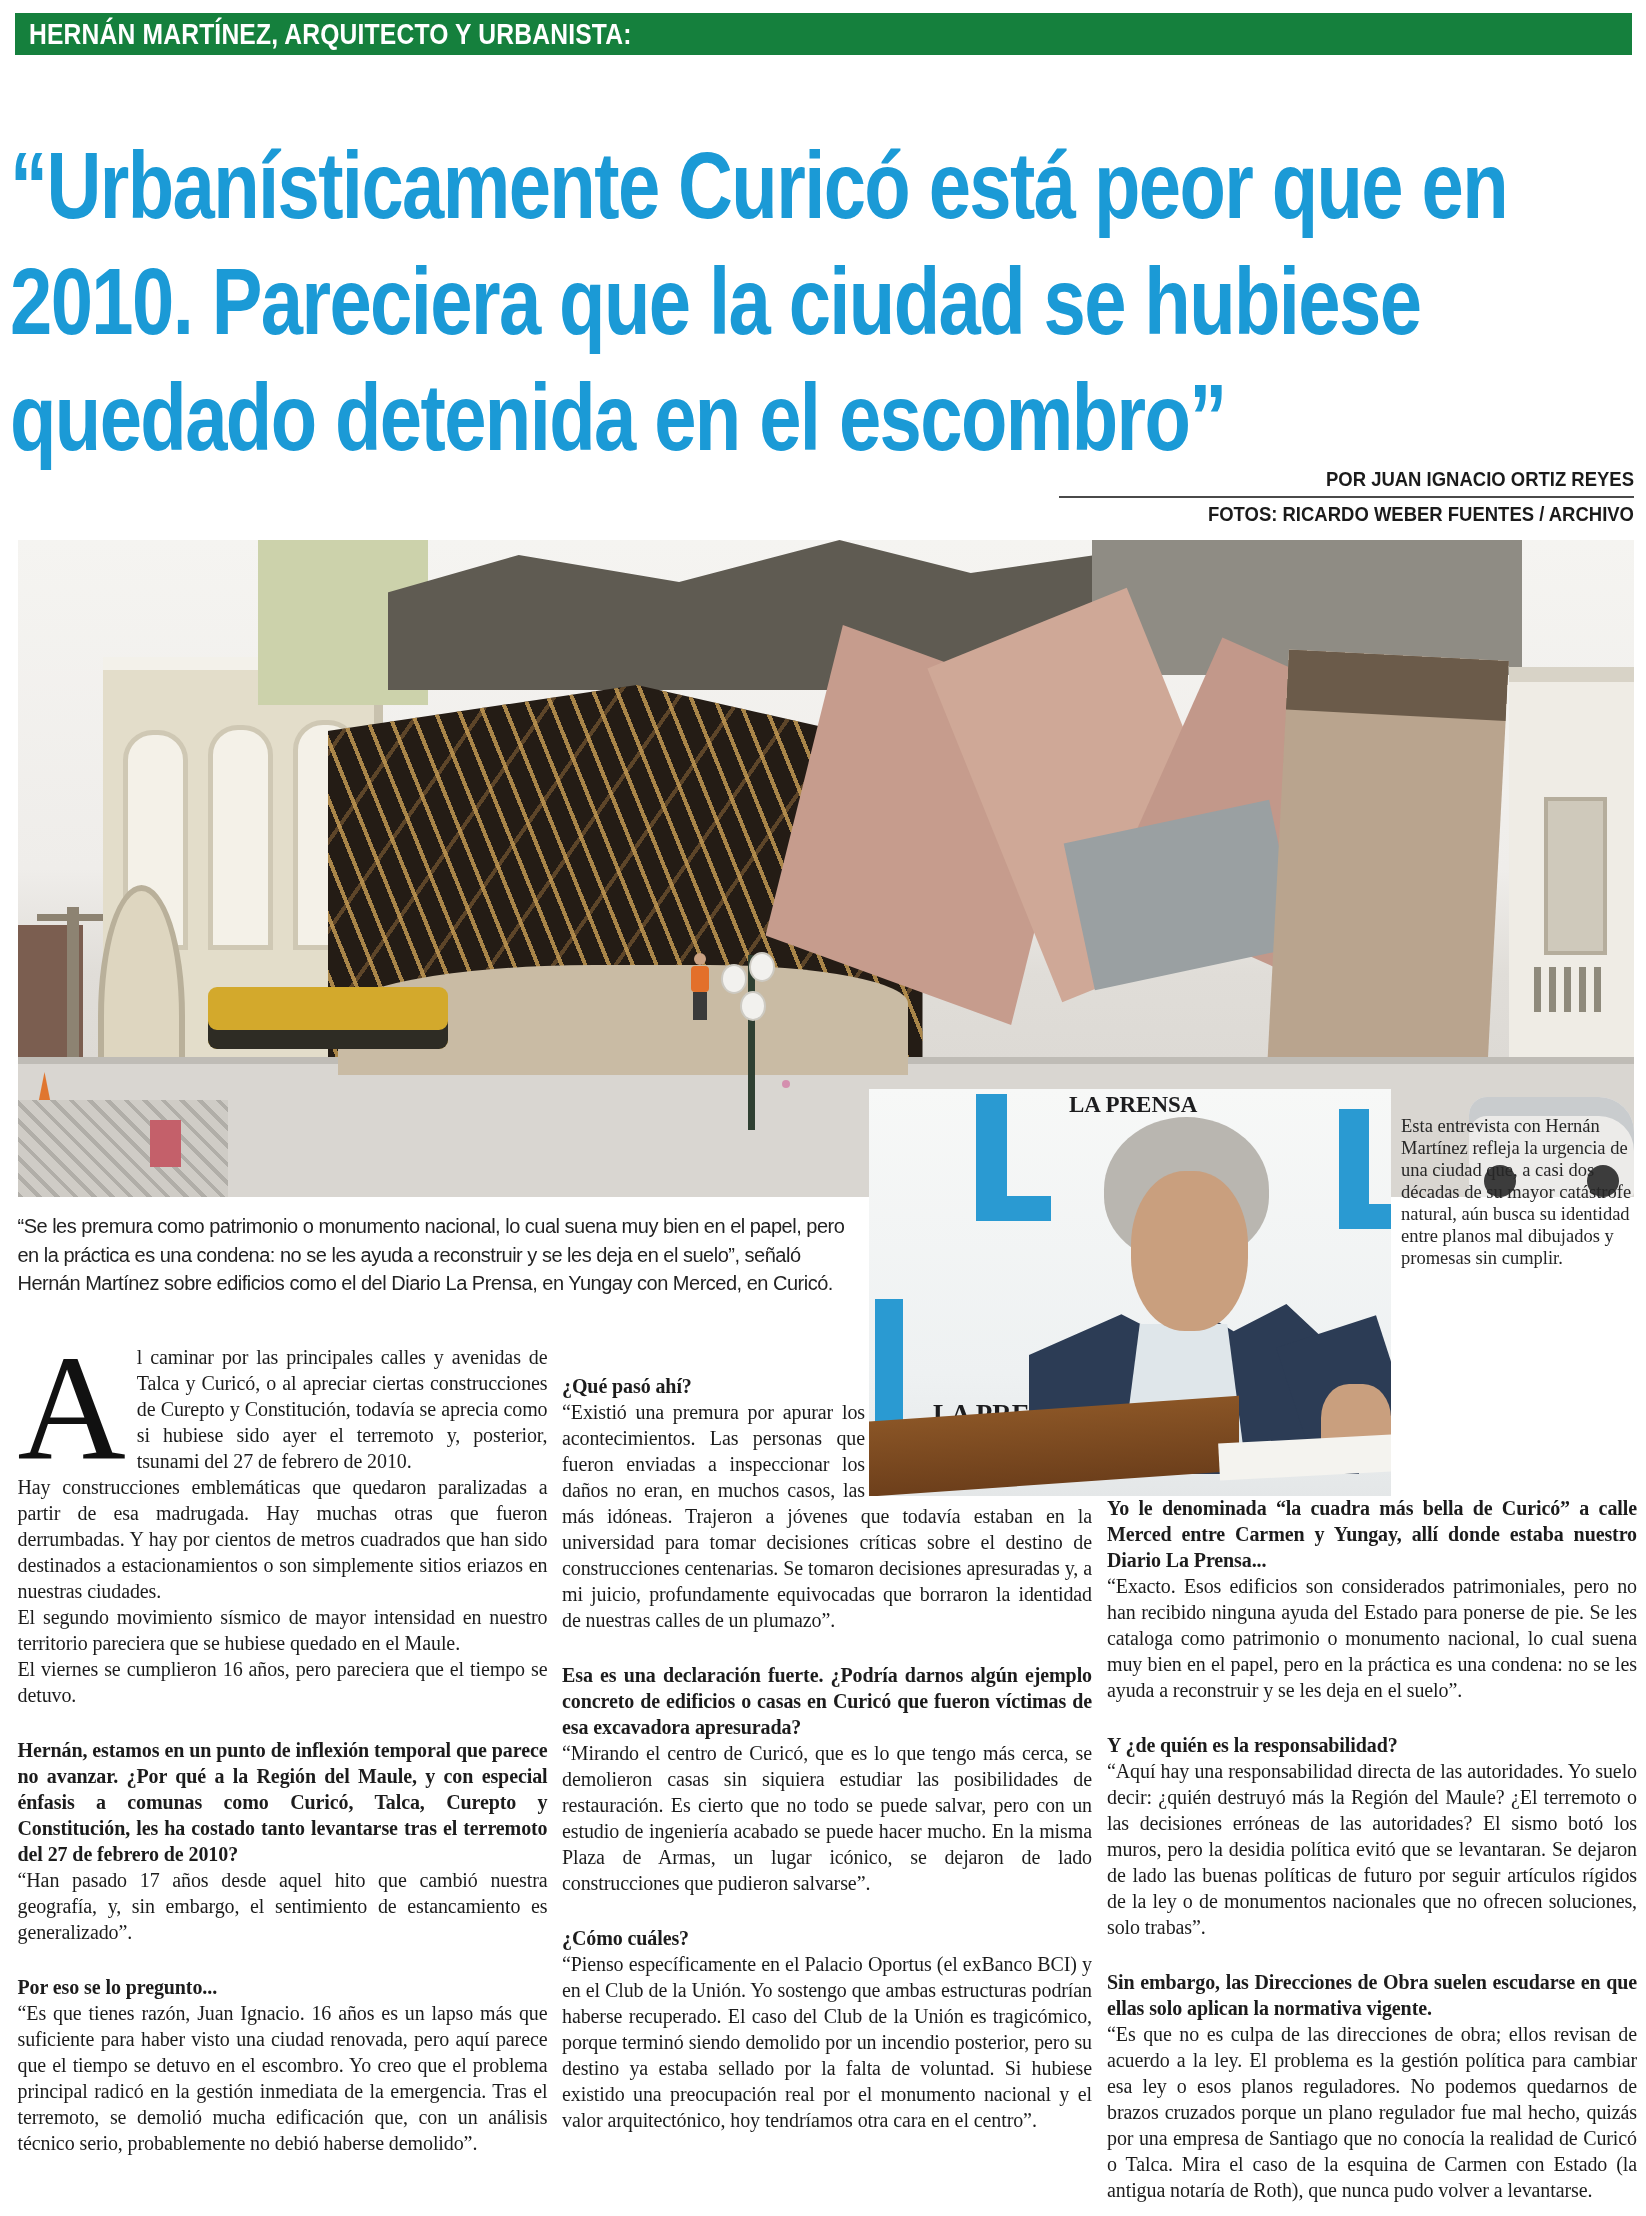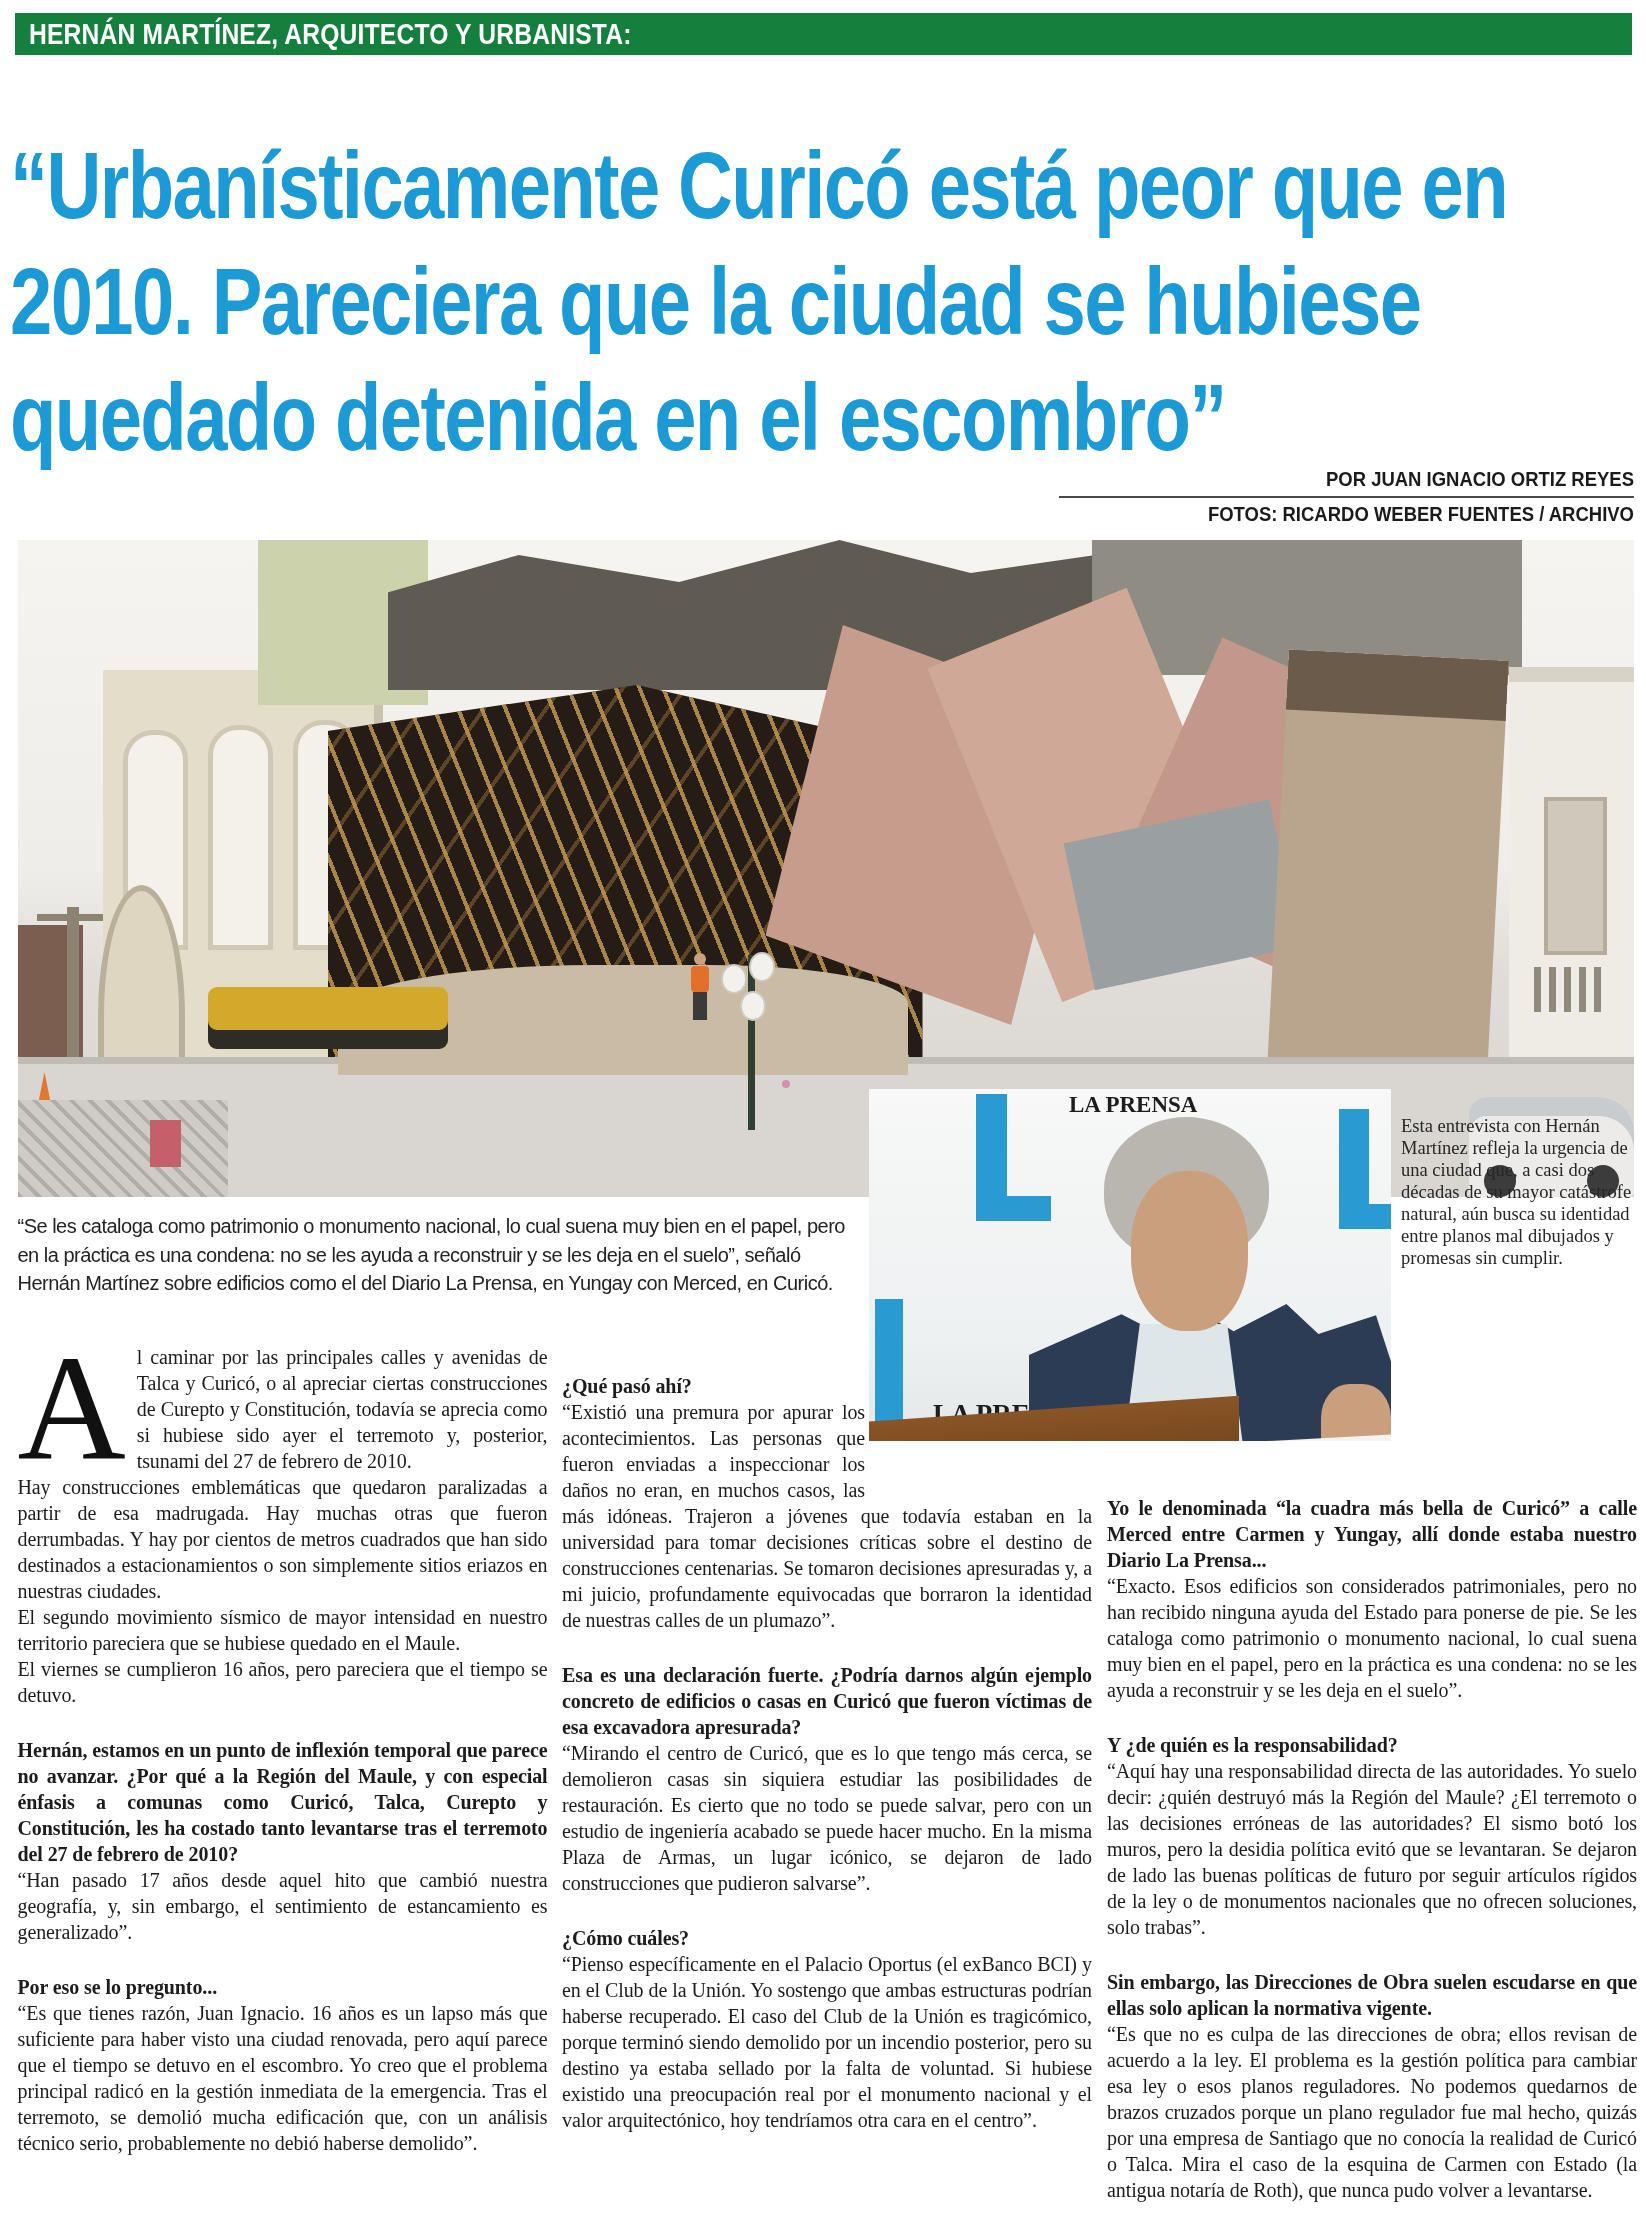--- a/index.html
+++ b/index.html
@@ -82,21 +82,21 @@
   .car{left:1451px;top:557px;width:165px;height:100px;background:#ecebe9;border-radius:18px 35px 5px 5px;
        box-shadow:inset 0 19px 0 #c9ccce;}
   .wheel{width:32px;height:32px;border-radius:50%;background:#3c3c3c;}
   .w1{left:1466px;top:625px;} .w2{left:1569px;top:625px;}
 
   
   .caption-main{position:absolute;left:17.5px;top:1212px;width:829px;
     font-size:20px;line-height:28.5px;letter-spacing:-0.5px;color:#232323;}
 
   
-  .photo-inset{position:absolute;left:869px;top:1089px;width:522px;height:352px;overflow:hidden;
+  .photo-inset{position:absolute;left:869px;top:1089px;width:522px;height:407px;overflow:hidden;
      background:linear-gradient(180deg,#f7f8f7 0%,#eef1f2 70%,#e4e7e8 100%);}
   .photo-inset div{position:absolute;}
   .lstem{background:#2a9ad2;}
   .l1s{left:107px;top:5px;width:31px;height:127px;} .l1f{left:107px;top:107px;width:75px;height:25px;}
   .l2s{left:6px;top:210px;width:28px;height:165px;} .l2f{left:6px;top:350px;width:65px;height:25px;}
   .l3s{left:470px;top:20px;width:30px;height:120px;} .l3f{left:470px;top:115px;width:52px;height:25px;}
   .lp-text{position:absolute;font-family:"Liberation Serif",serif;font-weight:bold;color:#1d1d1f;
            white-space:nowrap;}
   .lp1{left:200px;top:3px;font-size:23px;}
   .lp2{left:64px;top:310px;font-size:27px;}
@@ -187,21 +187,21 @@
     <div class="lamp-post"></div>
     <div class="globe g1"></div>
     <div class="globe g2"></div>
     <div class="globe g3"></div>
     <div class="flowers"></div>
     <div class="car"></div>
     <div class="wheel w1"></div>
     <div class="wheel w2"></div>
   </div>
 
-  <div class="caption-main">“Se les cataloga como patrimonio o monumento nacional, lo cual suena muy bien en el papel, pero en la práctica es una condena: no se les ayuda a reconstruir y se les deja en el suelo”, señaló Hernán Martínez sobre edificios como el del Diario La Prensa, en Yungay con Merced, en Curicó.</div>
+  <div class="caption-main">“Se les premura como patrimonio o monumento nacional, lo cual suena muy bien en el papel, pero en la práctica es una condena: no se les ayuda a reconstruir y se les deja en el suelo”, señaló Hernán Martínez sobre edificios como el del Diario La Prensa, en Yungay con Merced, en Curicó.</div>
 
   <div class="photo-inset">
     <div class="lstem l1s"></div>
     <div class="lstem l1f"></div>
     <div class="lstem l2s"></div>
     <div class="lstem l2f"></div>
     <div class="lstem l3s"></div>
     <div class="lstem l3f"></div>
     <div class="lp-text lp1">LA PRENSA</div>
     <div class="lp-text lp2">LA PRENSA</div>

